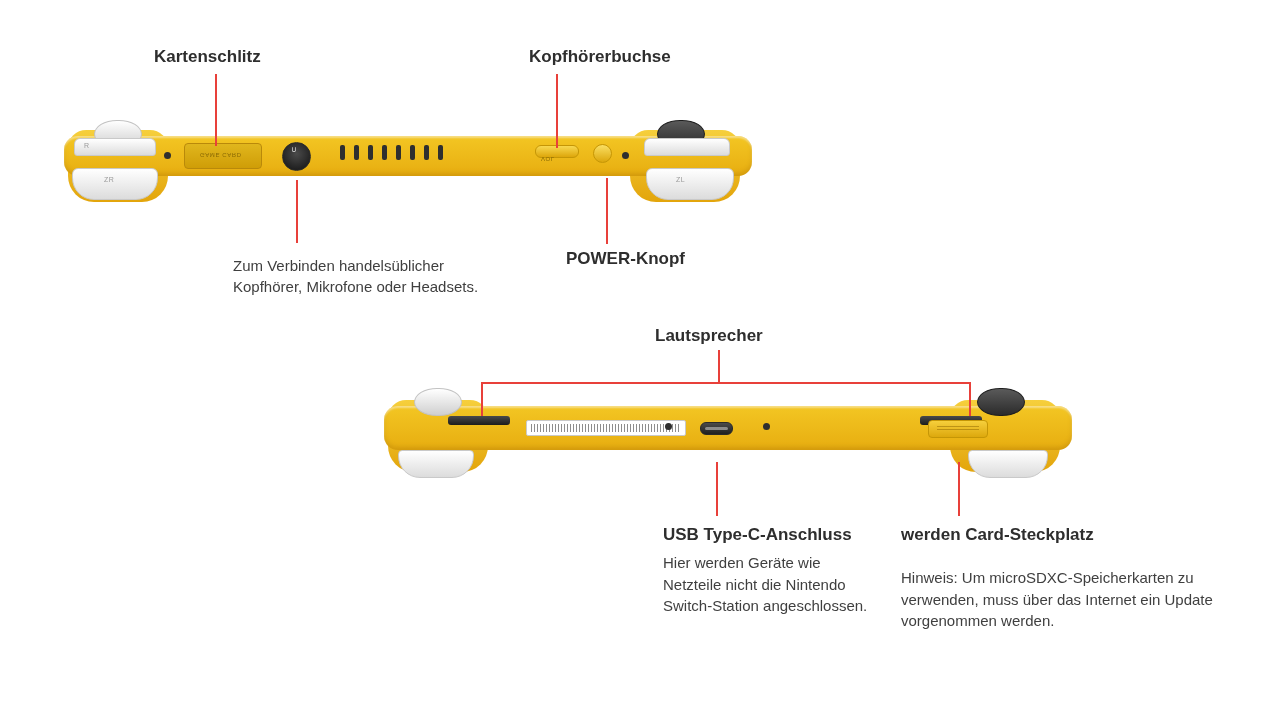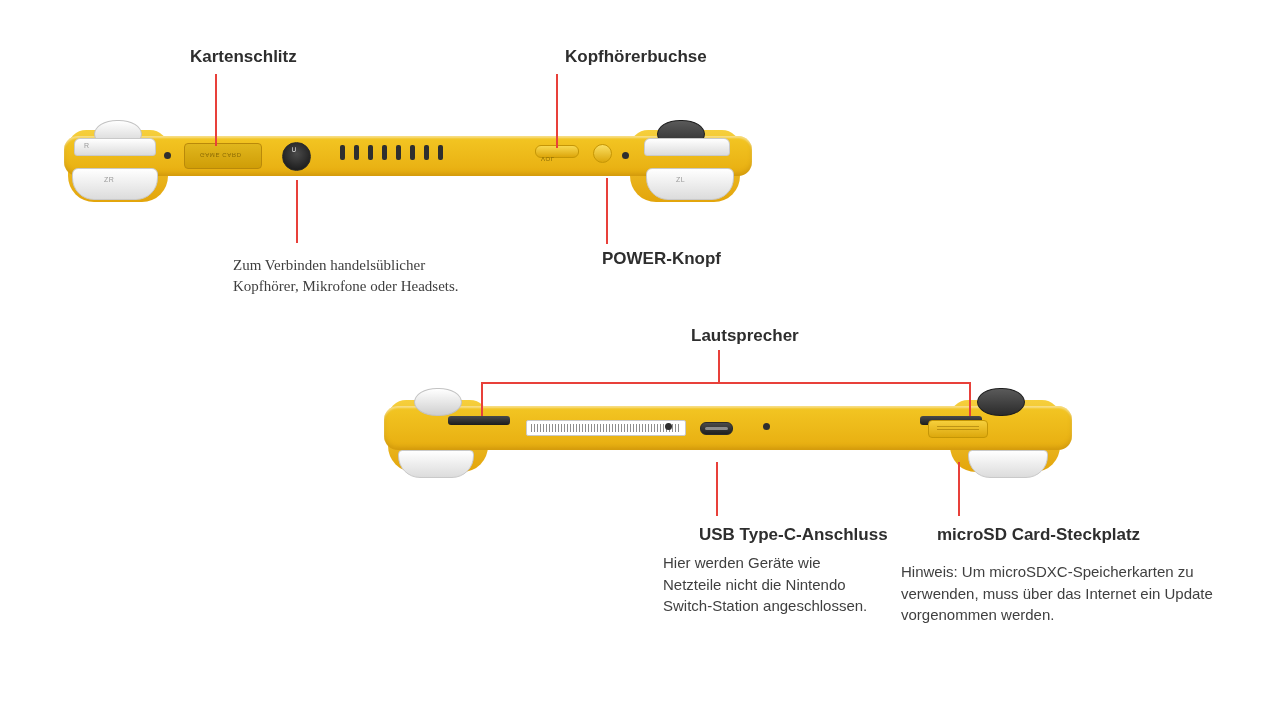--- a/index.html
+++ b/index.html
@@ -24,37 +24,36 @@
   
   .callout {
     position: absolute;
   }
   .callout-title {
     font-size: 17px;
     font-weight: bold;
     color: #2e2e2e;
     line-height: 1.25;
     white-space: nowrap;
-    margin-left: 36px;
   }
   .callout-body {
     font-size: 15px;
     font-weight: normal;
     color: #3f3f3f;
     line-height: 1.42;
     margin-top: 7px;
   }
-  .callout-body.wrap-narrow { width: 250px; font-family: Liberation Serif, serif; }
+  .callout-body.wrap-narrow { width: 250px; }
   .callout-body.wrap-mid { width: 205px; }
   .callout-body.wrap-wide { width: 352px; }
   .callout-note {
     font-size: 15px;
     color: #3f3f3f;
     line-height: 1.42;
-    margin-top: 16px;
+    margin-top: 22px;
     width: 352px;
   }
 
   
   .leader {
     position: absolute;
     background: #e8403a;
   }
   .leader-v { width: 2px; }
   .leader-h { height: 2px; }
@@ -355,17 +354,17 @@
   <div class="callout" style="left:655px; top:325px;">
     <div class="callout-title">Lautsprecher</div>
   </div>
 
   <div class="callout" style="left:663px; top:524px;">
     <div class="callout-title">USB Type-C-Anschluss</div>
     <div class="callout-body wrap-mid">Hier werden Geräte wie Netzteile nicht die Nintendo Switch-Station angeschlossen.</div>
   </div>
 
   <div class="callout" style="left:901px; top:524px;">
-    <div class="callout-title">microSD Card-Steckplatz</div>
+    <div class="callout-title">werden Card-Steckplatz</div>
     <div class="callout-note">Hinweis: Um microSDXC-Speicherkarten zu verwenden, muss über das Internet ein Update vorgenommen werden.</div>
   </div>
 
 </div>
 
 </body></html>

